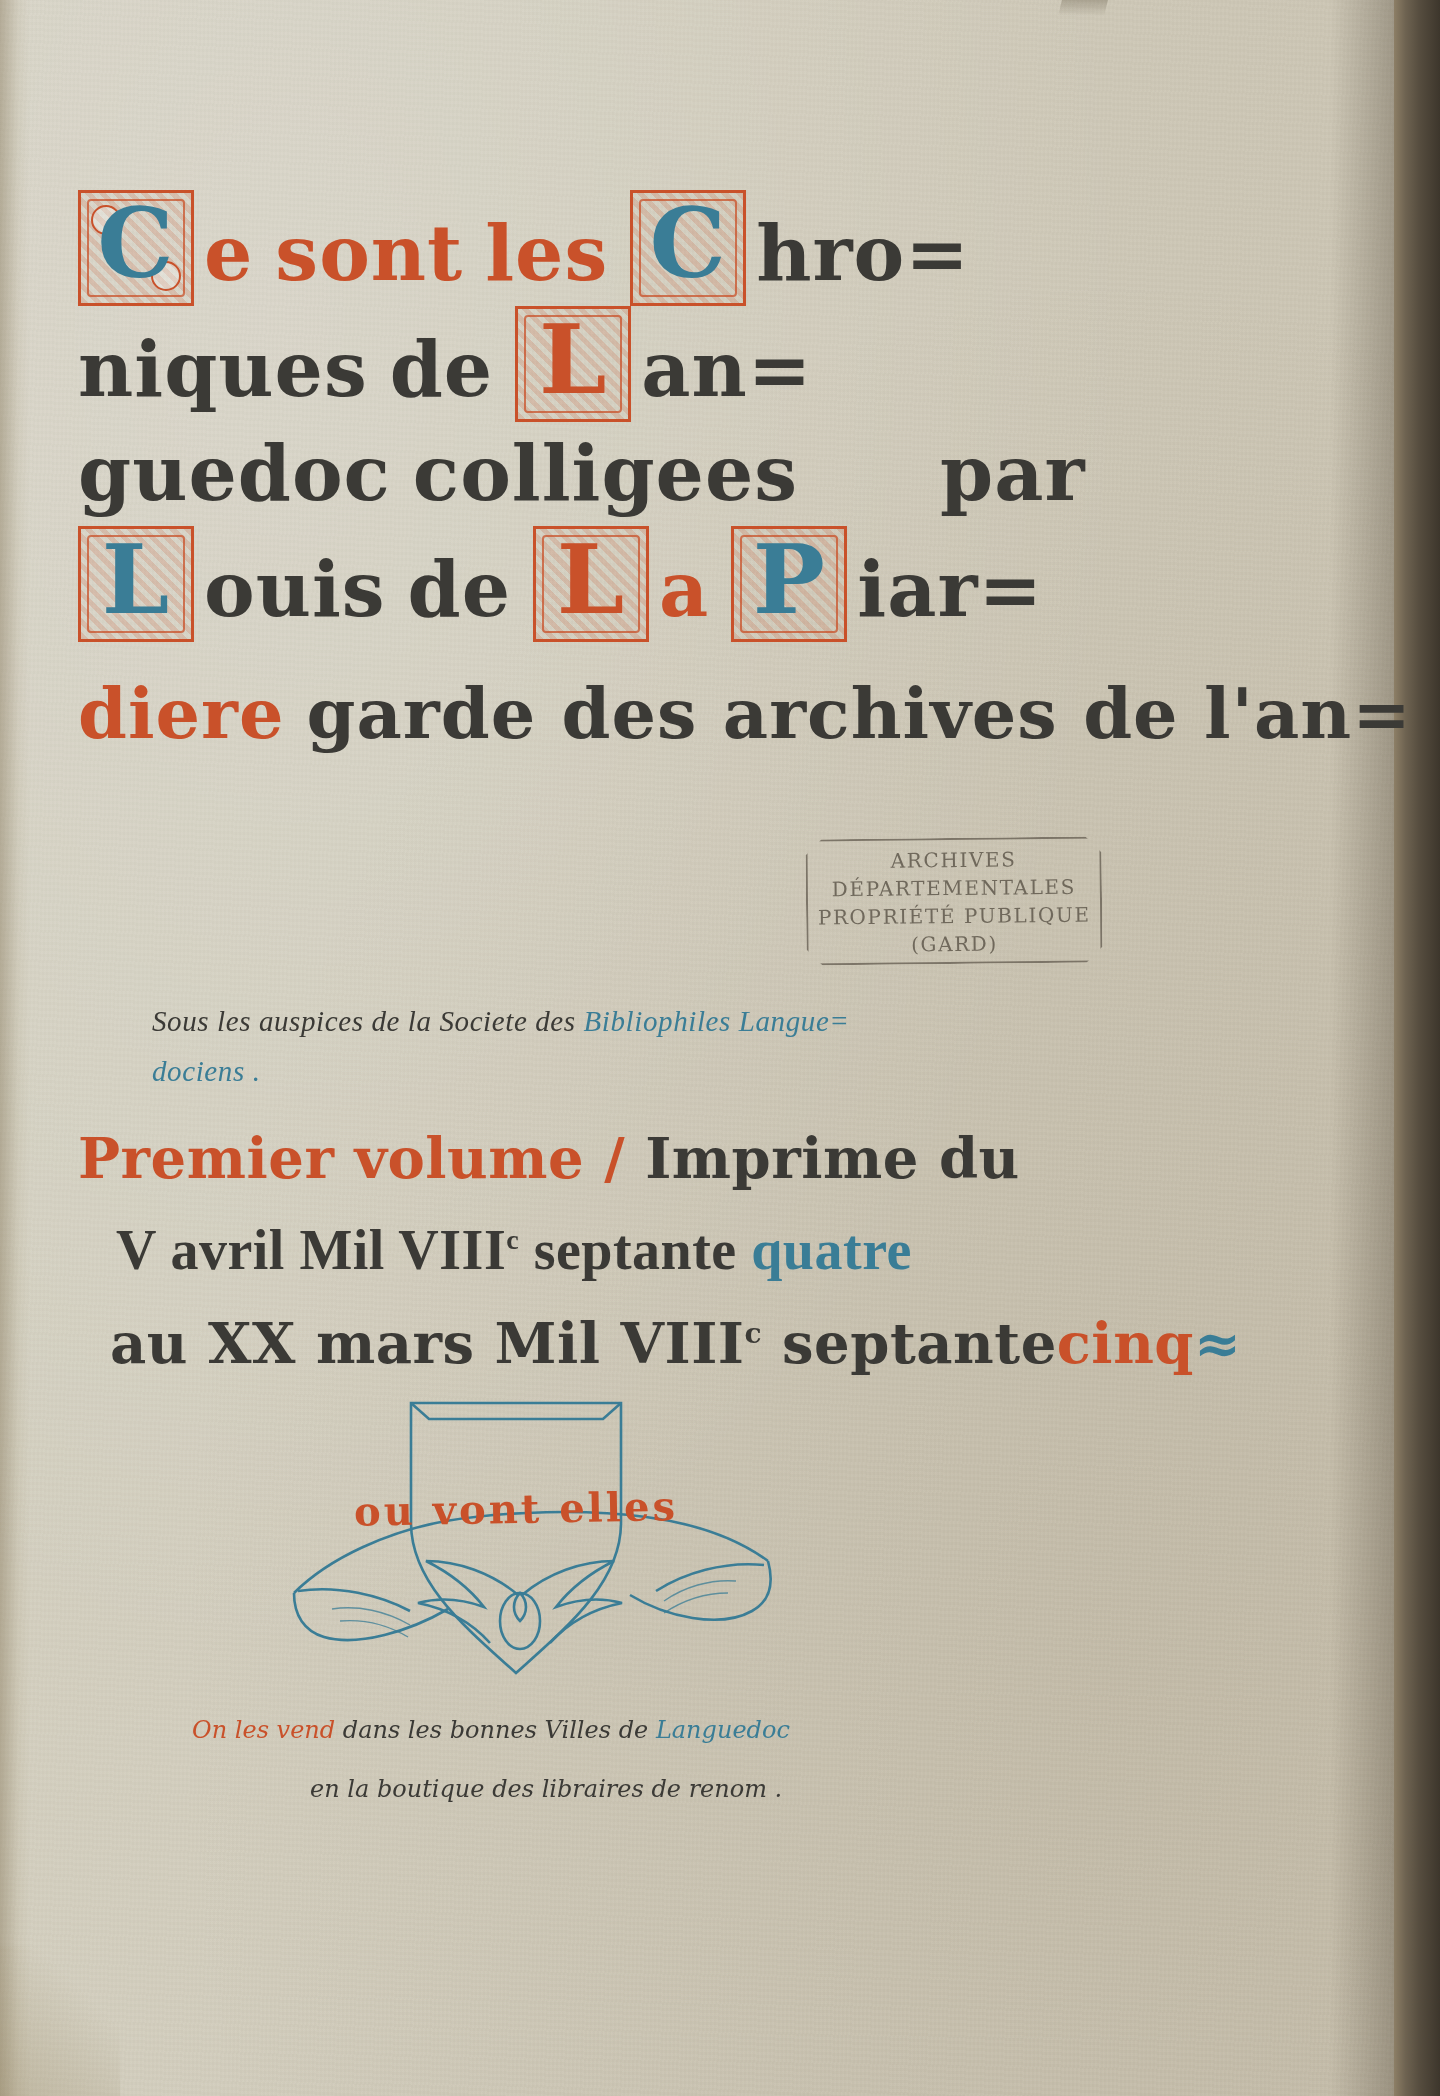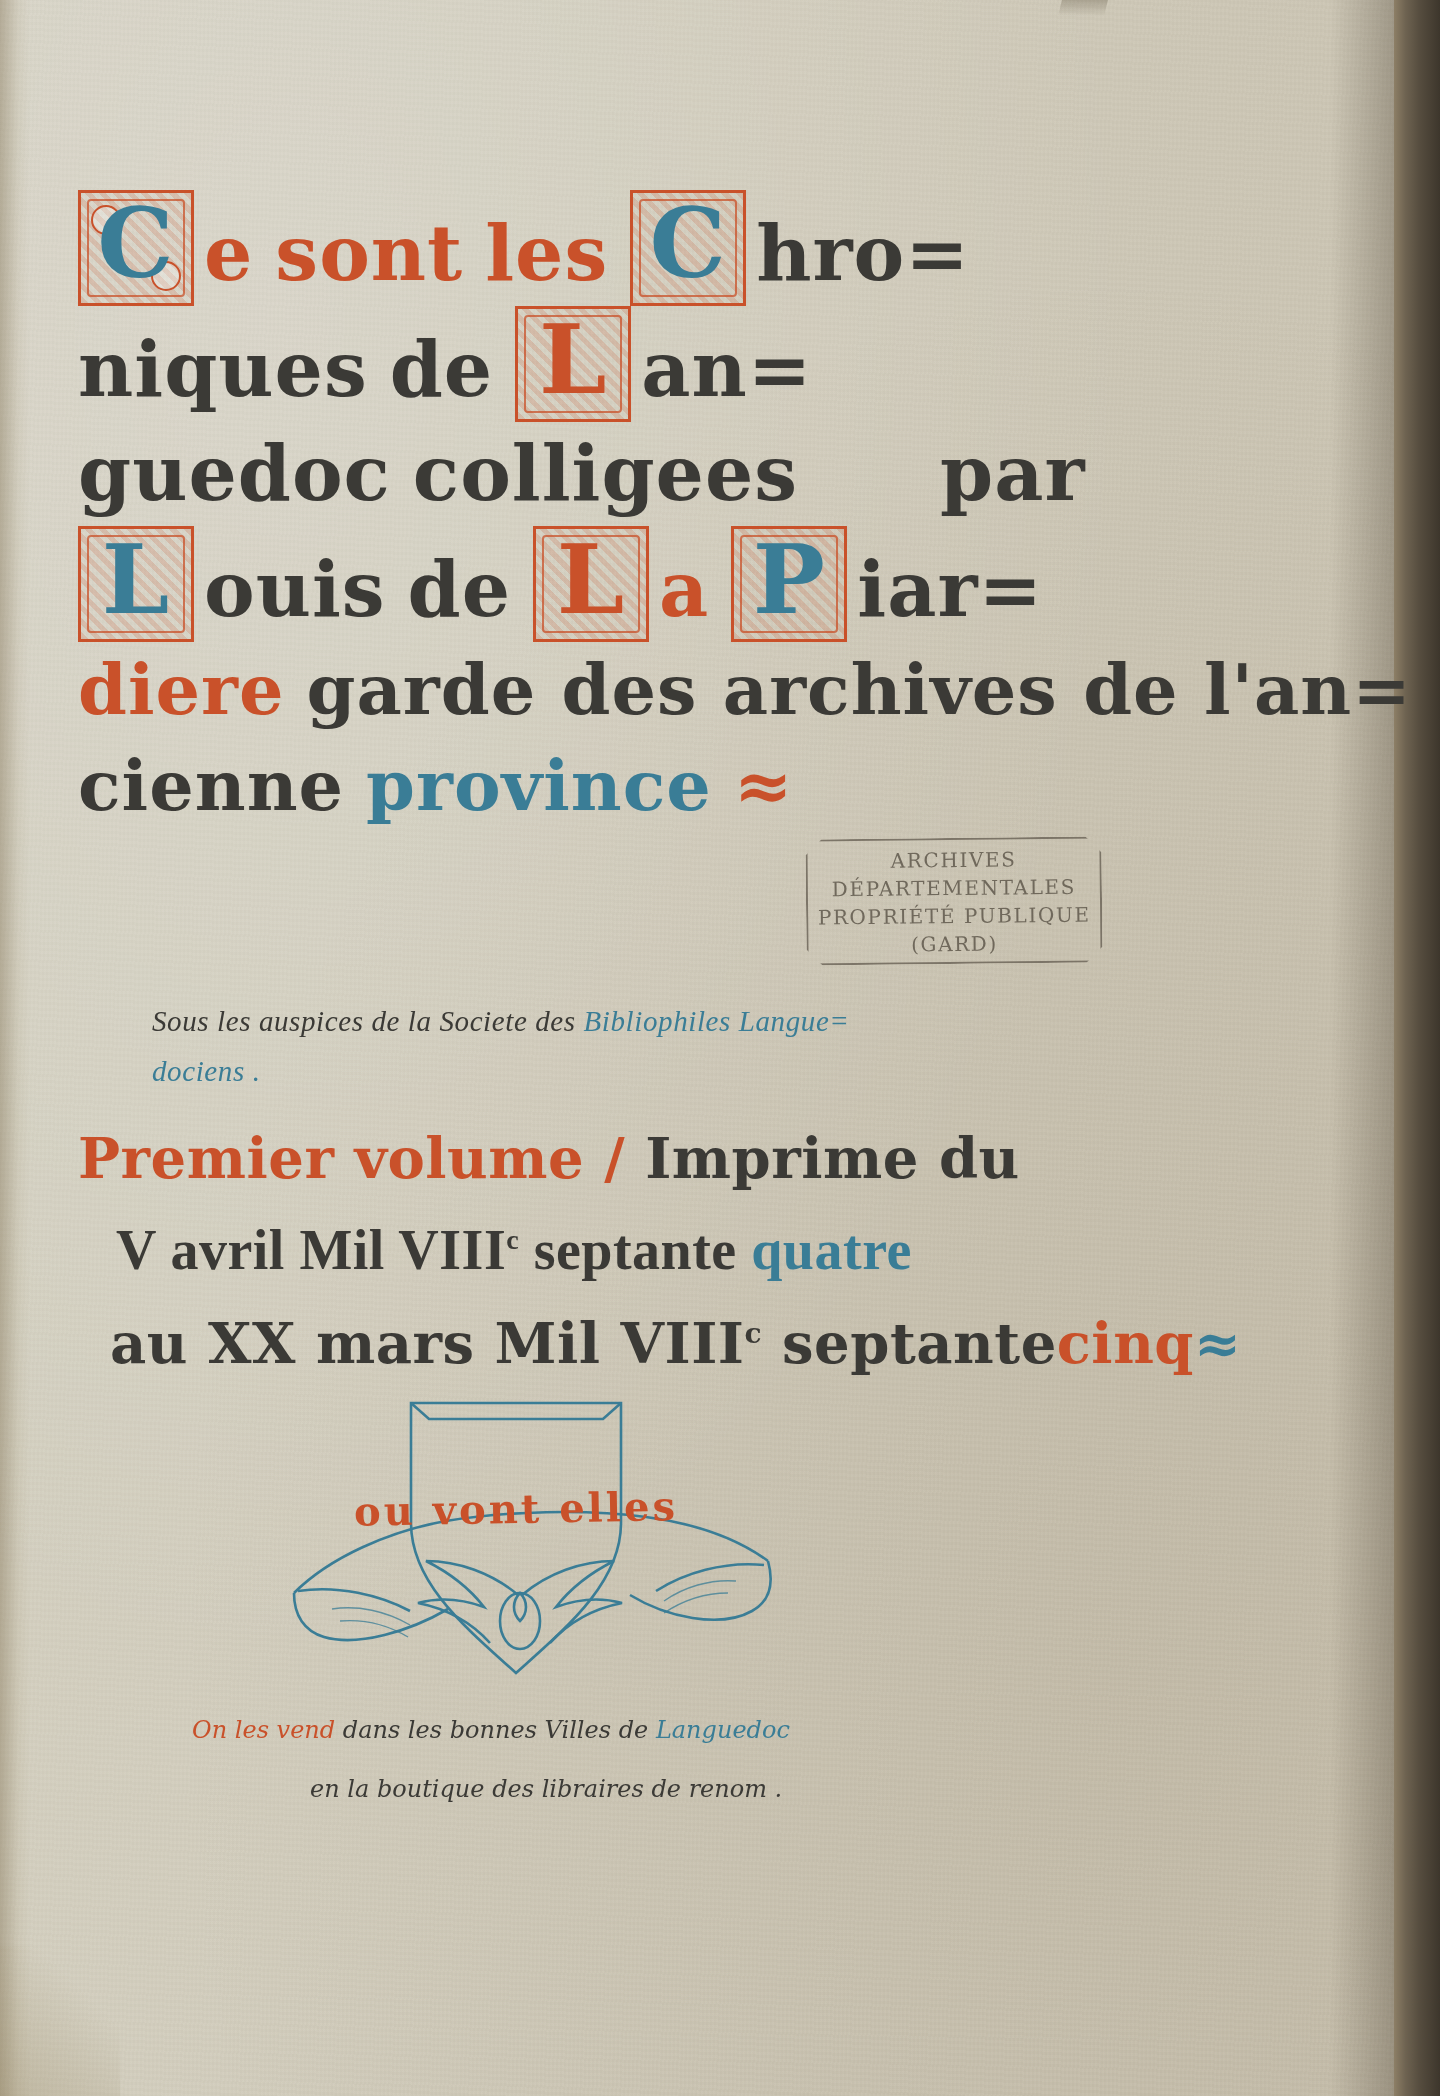--- a/index.html
+++ b/index.html
@@ -131,21 +131,21 @@
     position: absolute;
     width: 26px; height: 26px;
     border: 2px solid #c9512a;
     border-radius: 50%;
     background: rgba(255,255,255,0.25);
   }
   .cap .r1 { left: 10px; top: 12px; }
   .cap .r2 { right: 10px; bottom: 12px; }
 
   
-  .tline.small { font-size: 70px; line-height: 96px; }
+  .tline.small { font-size: 70px; line-height: 96px; margin-top: 24px; }
 
   
   .stamp {
     position: absolute;
     left: 806px;
     top: 838px;
     width: 296px;
     height: 126px;
     border: 2px solid #6b6357;
     color: #5c5549;
@@ -294,25 +294,20 @@
         <span class="glyph">P</span>
       </span>
       <span class="word c-dark">iar=</span>
     </div>
 
     <div class="tline small">
       <span class="word c-red">diere</span>
       <span class="word c-dark">garde des archives de l'an=</span>
     </div>
 
-    <div class="tline small">
-      <span class="word c-dark">cienne</span>
-      <span class="word c-blue">province</span>
-      <span class="word c-red">≈</span>
-    </div>
   </div>
 
   <div class="stamp">
     <div>ARCHIVES</div>
     <div>DÉPARTEMENTALES</div>
     <div>PROPRIÉTÉ PUBLIQUE</div>
     <div>(GARD)</div>
   </div>
 
   <div class="sub sub1">

